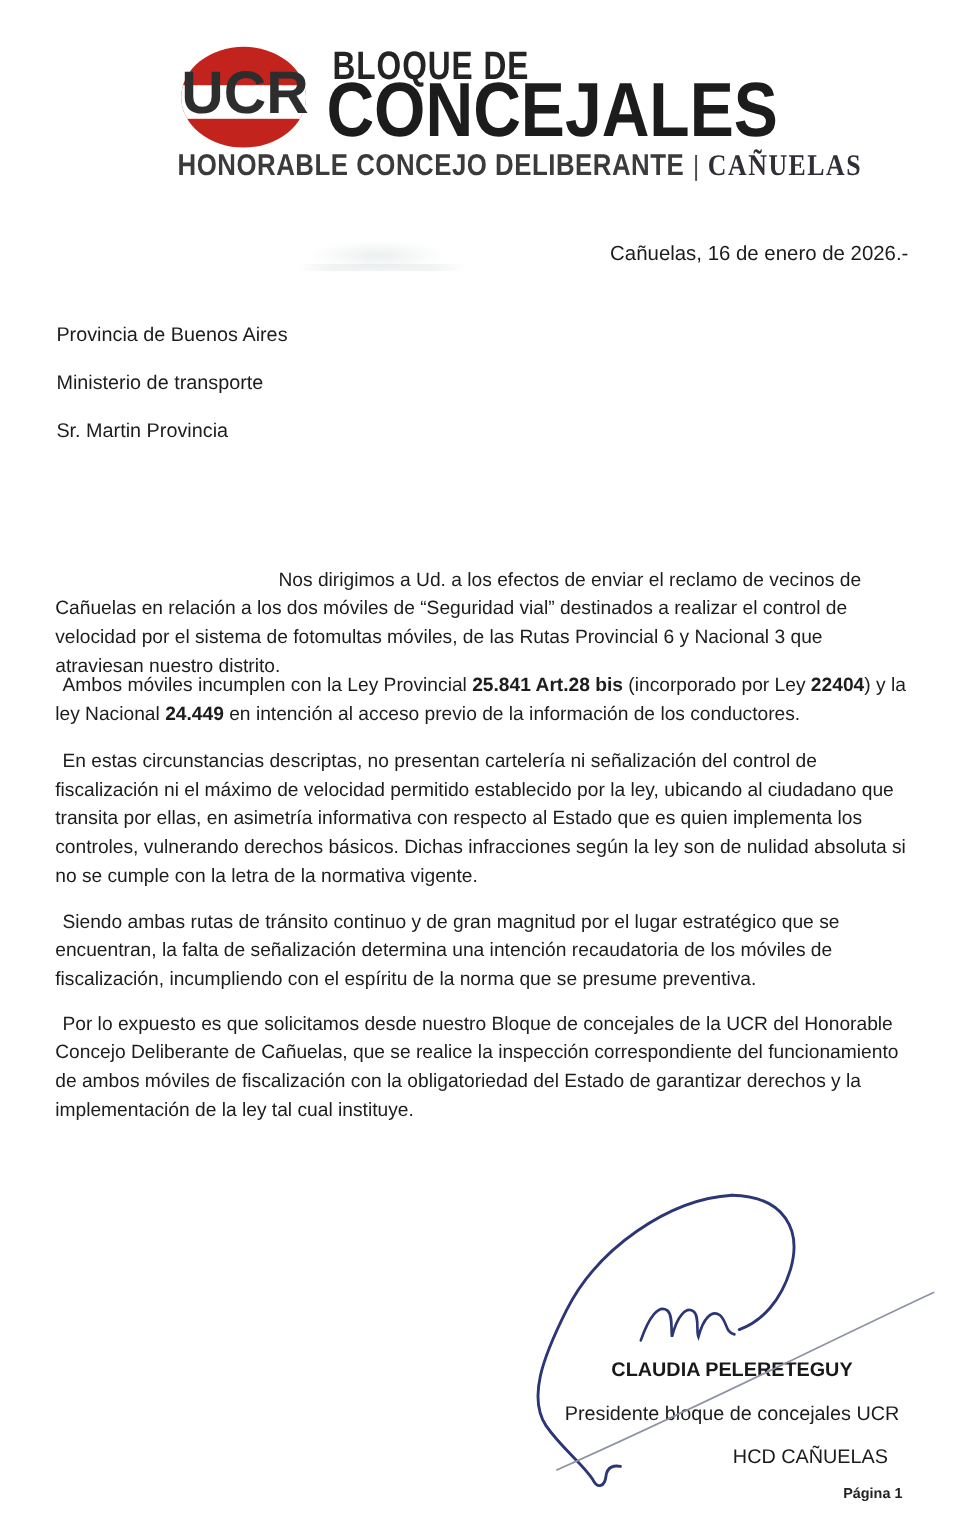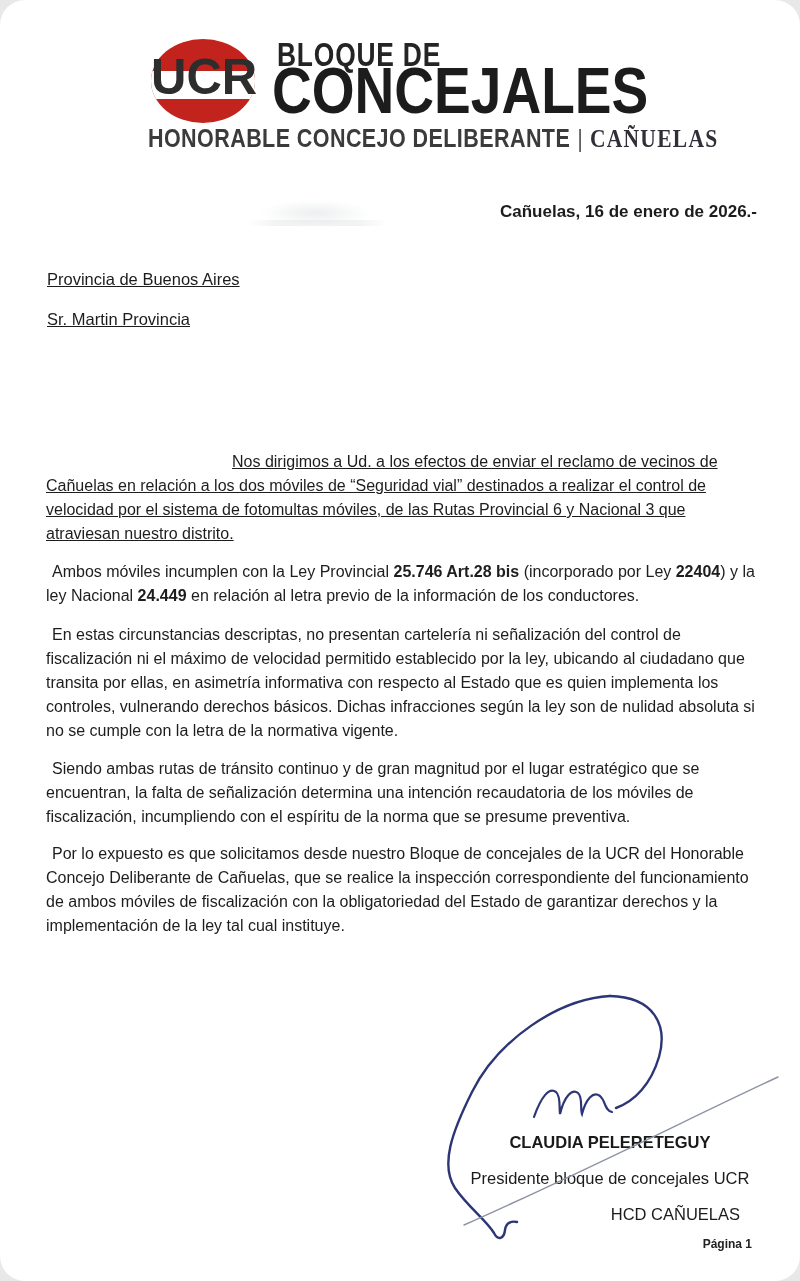--- a/index.html
+++ b/index.html
@@ -1,19 +1,19 @@
 <!DOCTYPE html>
 <html><head>
 <meta charset="utf-8">
 <style>
   html,body{margin:0;padding:0;background:#e8e8e8;}
   .page{
     position:relative;width:800px;height:1281px;margin:0 auto;
     background:#ffffff;overflow:hidden;
-    font-family:"Liberation Sans", sans-serif;color:#1d1d1d;border-radius:25px;
+    font-family:"Liberation Sans", sans-serif;color:#1d1d1d;
   }
   
   .ucr-circle{
     position:absolute;left:151px;top:39px;width:104px;height:84px;
     border-radius:50%;background:#c3231d;overflow:hidden;
   }
   .ucr-band{position:absolute;left:-6px;right:-6px;top:32px;height:28px;background:#ffffff;}
   .ucr-text{
     position:absolute;left:151px;top:52px;width:110px;
     font-size:50px;font-weight:700;line-height:1;color:#2d2d2d;
@@ -39,29 +39,29 @@
   
   .smudge{
     position:absolute;left:258px;top:200px;width:115px;height:26px;
     background:radial-gradient(ellipse at 50% 50%, rgba(170,185,185,0.22), rgba(170,185,185,0) 70%);
   }
   .smudge-bar{
     position:absolute;left:248px;top:220px;width:140px;height:6px;
     background:linear-gradient(90deg, rgba(160,170,175,0) 0%, rgba(160,170,175,0.14) 20%, rgba(160,170,175,0.14) 80%, rgba(160,170,175,0) 100%);
   }
   
-  .date-line{position:absolute;right:43px;top:202px;font-size:17px;color:#1c1c1c;font-weight:bold;}
+  .date-line{position:absolute;right:43px;top:202px;font-size:17px;color:#1c1c1c;}
   .recipient{position:absolute;left:47px;top:270px;font-size:16.5px;color:#1c1c1c;}
-  .recipient div{height:40px;text-decoration:underline;}
+  .recipient div{height:40px;}
   .sd-line{display:inline-block;width:145px;border-bottom:1.7px solid #262626;height:15px;}
   .para{
     position:absolute;left:46px;width:716px;
     font-size:16px;line-height:24px;color:#1d1d1d;text-align:left;margin:0;
   }
-  .p1{top:450px;text-indent:186px;text-decoration:underline;}
+  .p1{top:472px;text-indent:186px;}
   .p2{top:560px;text-indent:6px;}
   .p3{top:623px;text-indent:6px;}
   .p4{top:757px;text-indent:6px;}
   .p5{top:842px;text-indent:6px;}
   .closing{position:absolute;left:218px;top:949px;font-size:16px;color:#1d1d1d;}
   
   .sig-svg{position:absolute;left:428px;top:985px;pointer-events:none;}
   .sig-name{position:absolute;left:480px;top:1133px;width:260px;text-align:center;font-size:16.5px;font-weight:700;color:#191919;}
   .sig-role{position:absolute;left:450px;top:1169px;width:320px;text-align:center;font-size:16.5px;color:#1b1b1b;}
   .sig-org{position:absolute;left:480px;top:1205px;width:260px;text-align:right;font-size:16.5px;color:#1b1b1b;}
@@ -84,26 +84,27 @@
     <span class="subline-right">CAÑUELAS</span>
   </div>
 
   <div class="smudge"></div>
   <div class="smudge-bar"></div>
 
   <div class="date-line">Cañuelas, 16 de enero de 2026.-</div>
 
   <div class="recipient">
     <div>Provincia de Buenos Aires</div>
+    <div>Ministerio de transporte</div>
     <div>Sr. Martin Provincia</div>
   </div>
 
   <p class="para p1">Nos dirigimos a Ud. a los efectos de enviar el reclamo de vecinos de Cañuelas en relación a los dos móviles de “Seguridad vial” destinados a realizar el control de velocidad por el sistema de fotomultas móviles, de las Rutas Provincial 6 y Nacional 3 que atraviesan nuestro distrito.</p>
 
-  <p class="para p2"><span>Ambos móviles incumplen con la Ley Provincial </span><b>25.746 Art.28 bis</b><span> (incorporado por Ley </span><b>22404</b><span>) y la ley Nacional </span><b>24.449</b><span> en relación al letra previo de la información de los conductores.</span></p>
+  <p class="para p2"><span>Ambos móviles incumplen con la Ley Provincial </span><b>25.841 Art.28 bis</b><span> (incorporado por Ley </span><b>22404</b><span>) y la ley Nacional </span><b>24.449</b><span> en intención al acceso previo de la información de los conductores.</span></p>
 
   <p class="para p3">En estas circunstancias descriptas, no presentan cartelería ni señalización del control de fiscalización ni el máximo de velocidad permitido establecido por la ley, ubicando al ciudadano que transita por ellas, en asimetría informativa con respecto al Estado que es quien implementa los controles, vulnerando derechos básicos. Dichas infracciones según la ley  son de nulidad absoluta si no se cumple con la letra de la normativa vigente.</p>
   <p class="para p4">Siendo ambas rutas de tránsito continuo y de gran magnitud por el lugar estratégico que se encuentran, la falta de señalización determina una intención recaudatoria de los móviles de fiscalización, incumpliendo con el espíritu de la norma que se presume preventiva.</p>
   <p class="para p5">Por lo expuesto es que solicitamos desde nuestro Bloque de concejales de la UCR del Honorable Concejo Deliberante de Cañuelas, que se realice la inspección correspondiente del funcionamiento de ambos móviles de fiscalización con la obligatoriedad del Estado de garantizar derechos y la implementación de la ley tal cual instituye.</p>
 
 
   <div class="sig-name">CLAUDIA PELERETEGUY</div>
   <div class="sig-role">Presidente bloque de concejales UCR</div>
   <div class="sig-org">HCD CAÑUELAS</div>
 

